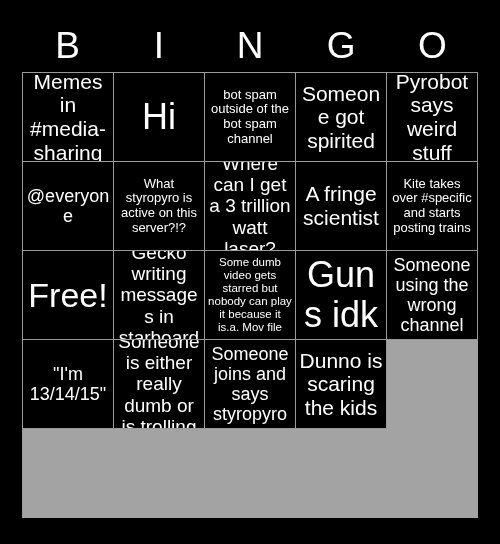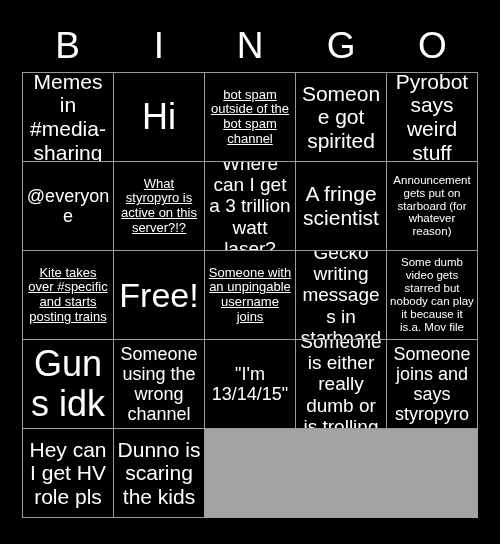--- a/index.html
+++ b/index.html
@@ -74,21 +74,21 @@
     line-height: 1.12;
     word-wrap: break-word;
     overflow-wrap: break-word;
   }
   
   .fs-xxl  { font-size: 36px; line-height: 1.05; }
   .fs-xl   { font-size: 34px; line-height: 1.05; }
   .fs-lg   { font-size: 21px; }
   .fs-md   { font-size: 18px; }
   .fs-sm   { font-size: 19px; }
-  .fs-xs   { font-size: 13px; text-decoration: underline; }
+  .fs-xs   { font-size: 13px; }
   .fs-xxs  { font-size: 11.5px; }
 </style>
 </head>
 <body>
 
 <div id="card">
 
   <div id="header-row">
       <div class="header-letter">B</div>
       <div class="header-letter">I</div>
@@ -119,30 +119,24 @@
       <div class="cell">
         <span class="fs-xs">What styropyro is active on this server?!?</span>
       </div>
       <div class="cell">
         <span class="fs-sm">Where can I get a 3 trillion watt laser?</span>
       </div>
       <div class="cell">
         <span class="fs-lg">A fringe scientist</span>
       </div>
       <div class="cell">
-        <span class="fs-xxs">Announcement gets put on starboard (for whatever reason)</span>
-      </div>
-      <div class="cell">
         <span class="fs-xs">Kite takes over #specific and starts posting trains</span>
       </div>
       <div class="cell">
         <span class="fs-xl">Free!</span>
-      </div>
-      <div class="cell">
-        <span class="fs-xs">Someone with an unpingable username joins</span>
       </div>
       <div class="cell">
         <span class="fs-sm">Gecko writing messages in starboard</span>
       </div>
       <div class="cell">
         <span class="fs-xxs">Some dumb video gets starred but nobody can play it because it is.a. Mov file</span>
       </div>
       <div class="cell">
         <span class="fs-xxl">Guns idk</span>
       </div>
@@ -152,20 +146,17 @@
       <div class="cell">
         <span class="fs-md">"I'm 13/14/15"</span>
       </div>
       <div class="cell">
         <span class="fs-sm">Someone is either really dumb or is trolling</span>
       </div>
       <div class="cell">
         <span class="fs-md">Someone joins and says styropyro</span>
       </div>
       <div class="cell">
-        <span class="fs-lg">Hey can I get HV role pls</span>
-      </div>
-      <div class="cell">
         <span class="fs-lg">Dunno is scaring the kids</span>
       </div>
     </div>
 
 </div>
 
 </body></html>

